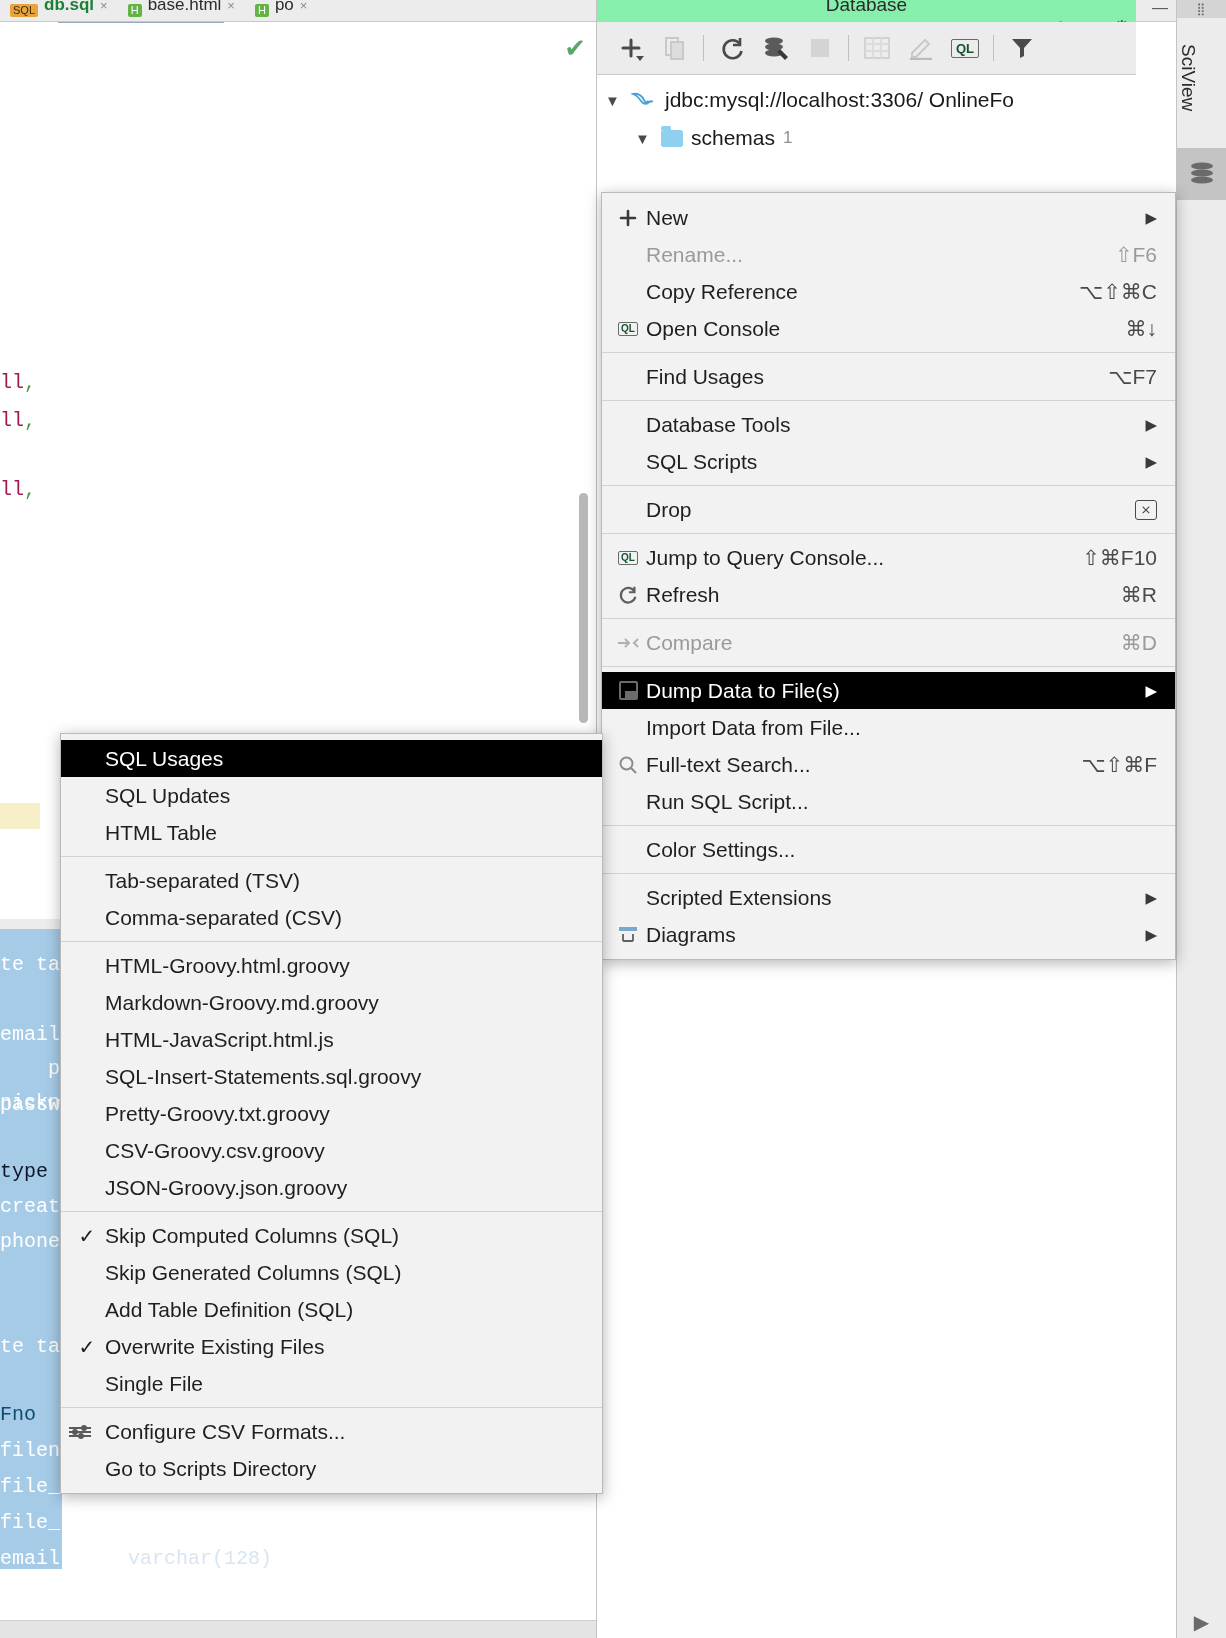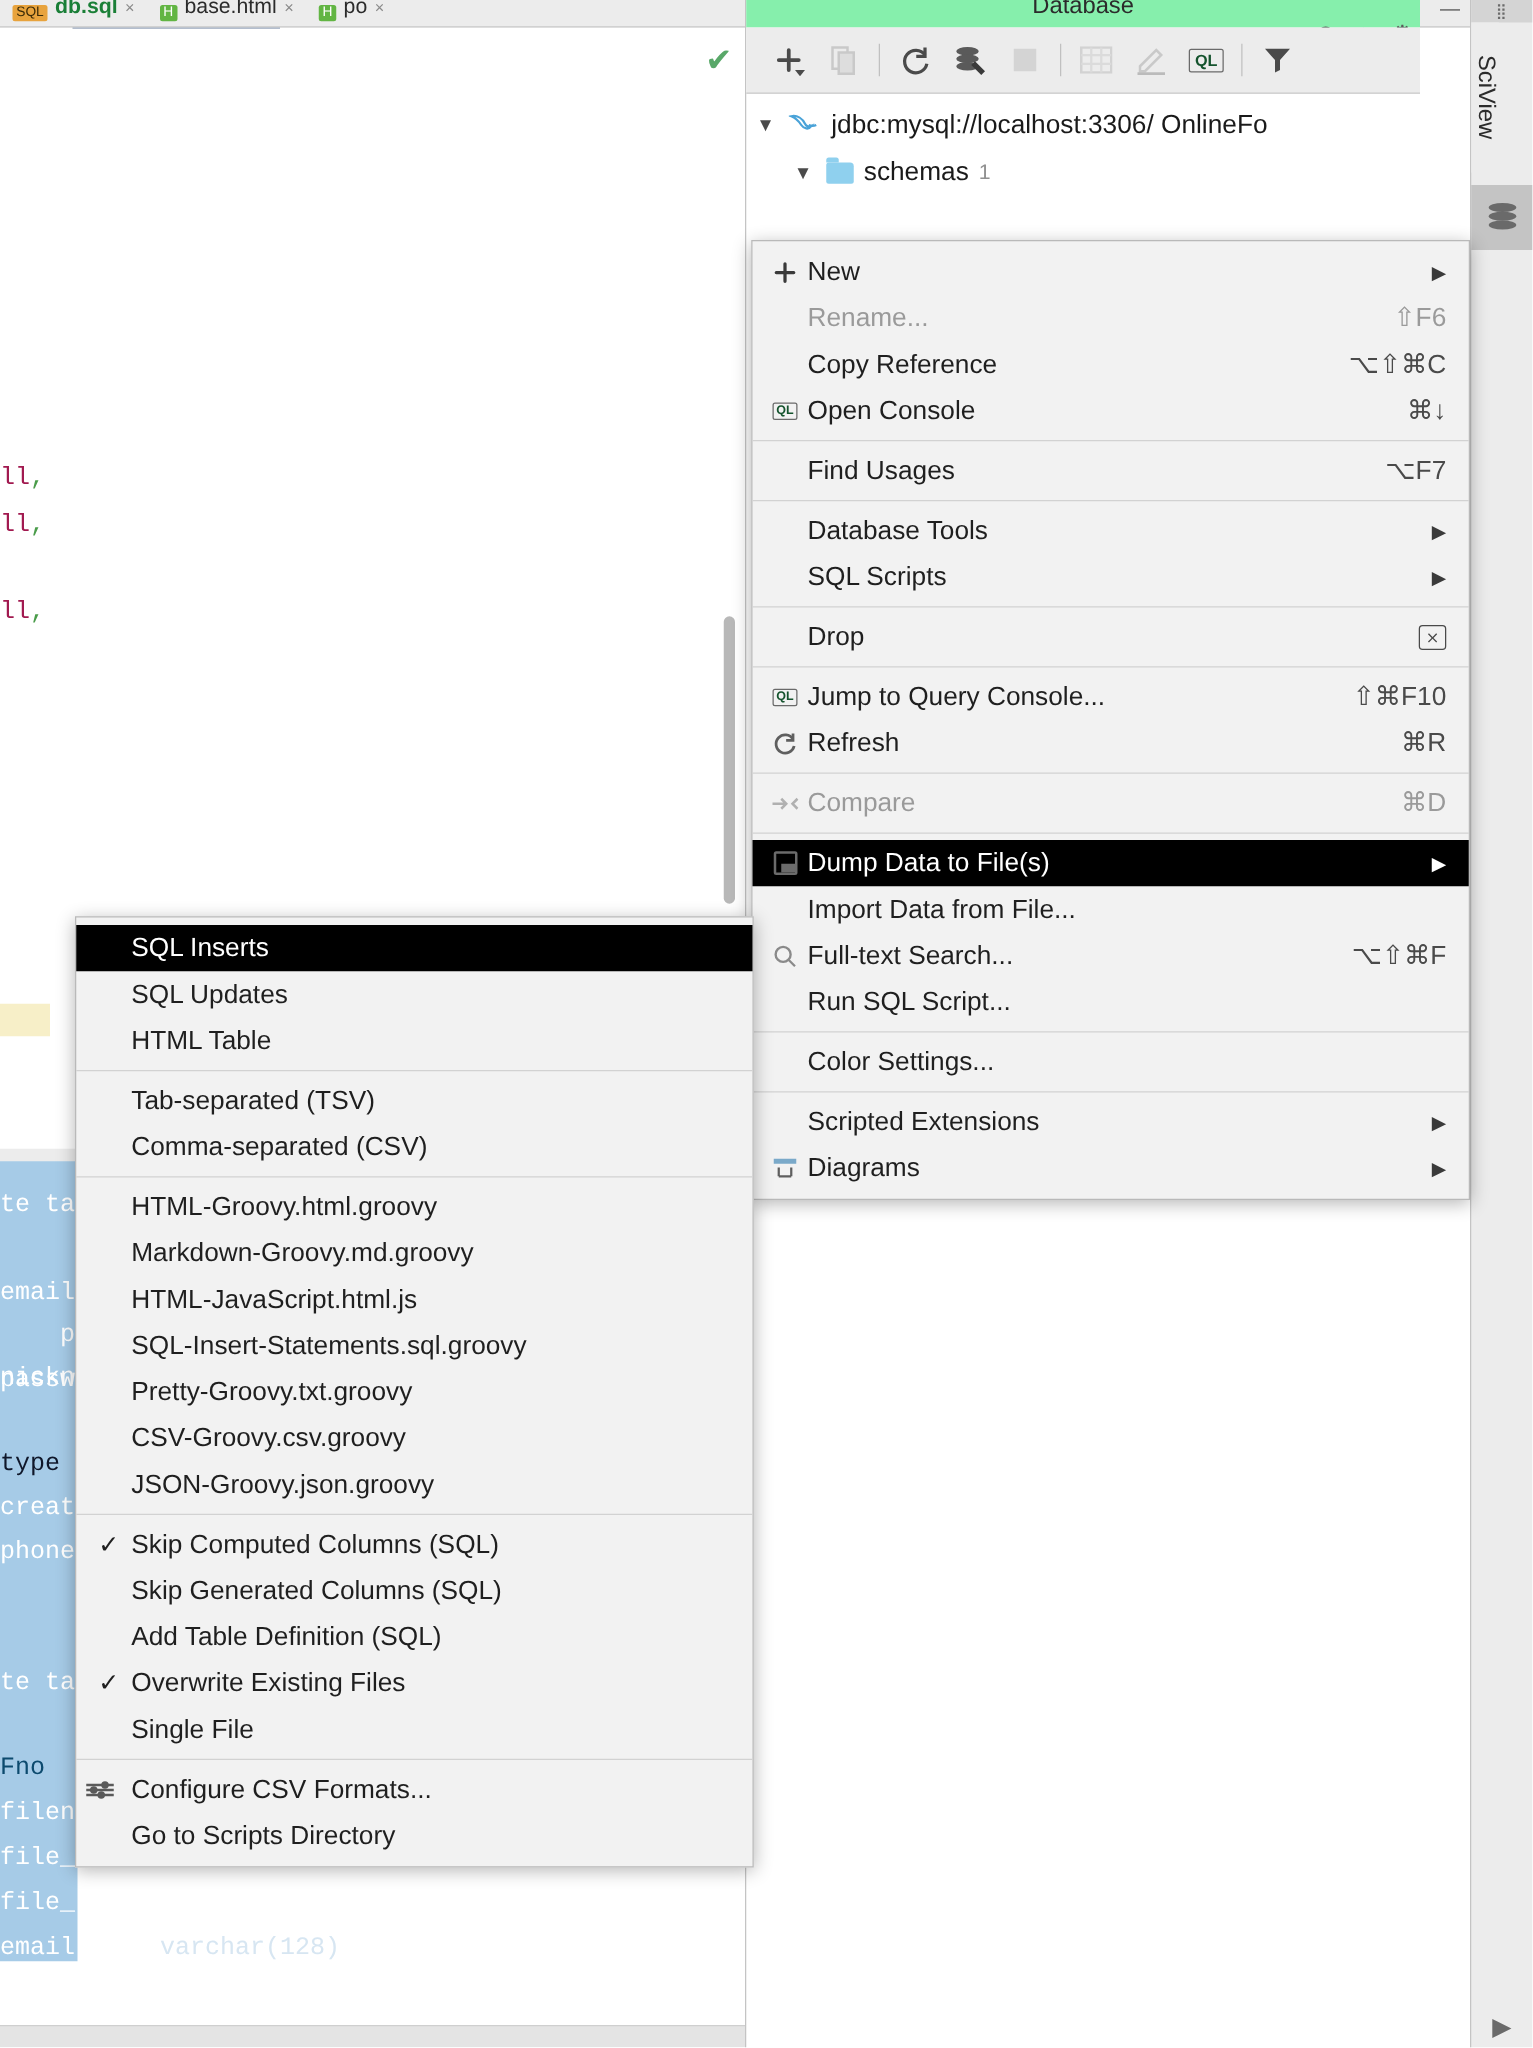--- a/index.html
+++ b/index.html
@@ -509,21 +509,21 @@
       </span>
       <span class="mi-label">Diagrams</span>
       <span class="mi-arrow">▶</span>
     </div>
   </div>
 
   <div class="menu" id="submenu">
 
     <div class="mi sel">
       <span class="mi-check"></span>
-      <span class="mi-label">SQL Inserts</span>
+      <span class="mi-label">SQL Usages</span>
     </div>
     <div class="mi">
       <span class="mi-check"></span>
       <span class="mi-label">SQL Updates</span>
     </div>
     <div class="mi">
       <span class="mi-check"></span>
       <span class="mi-label">HTML Table</span>
     </div>
 

